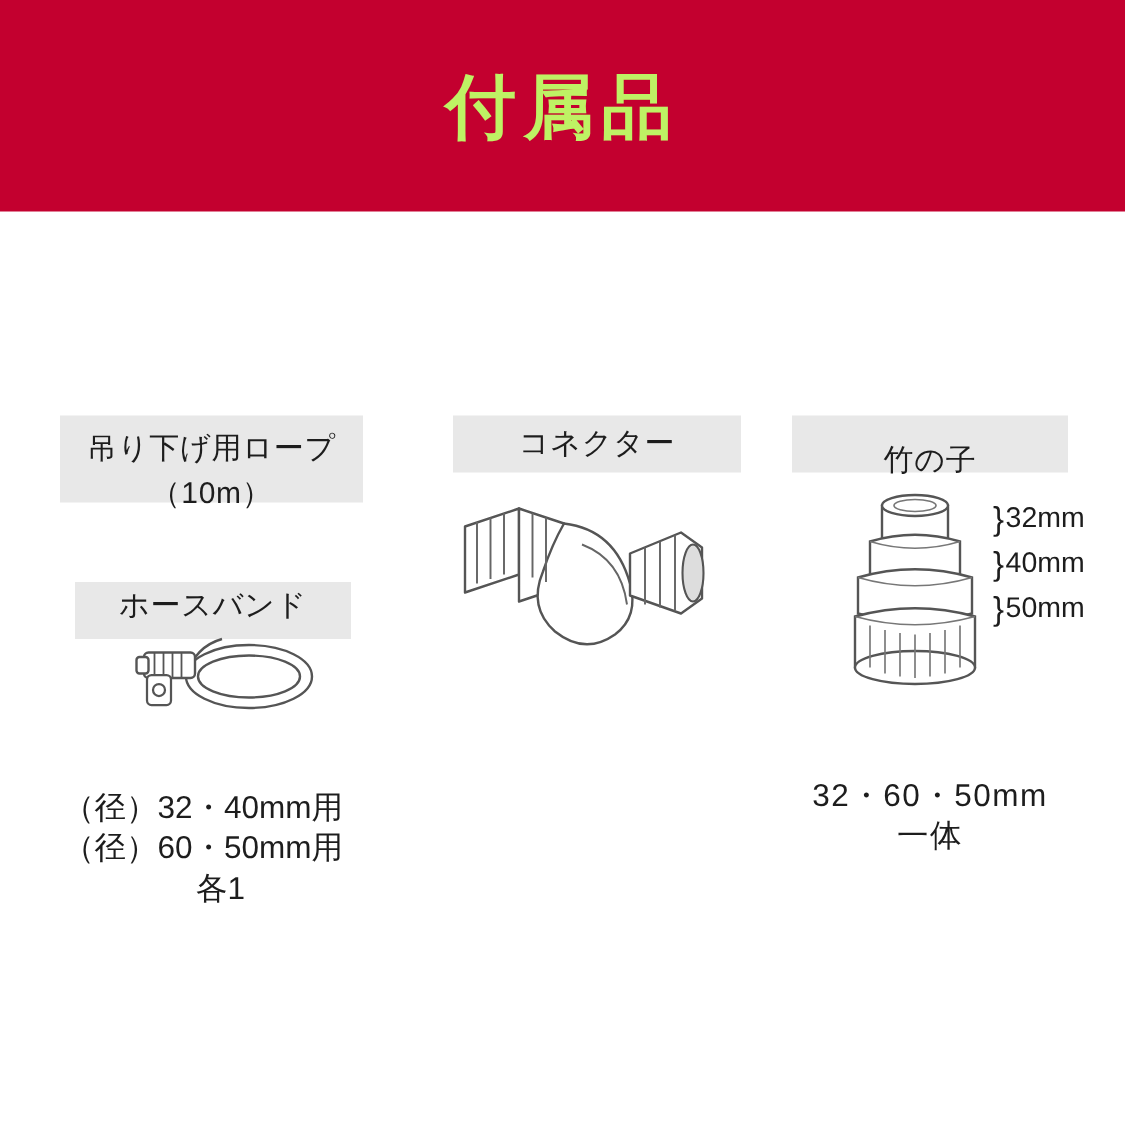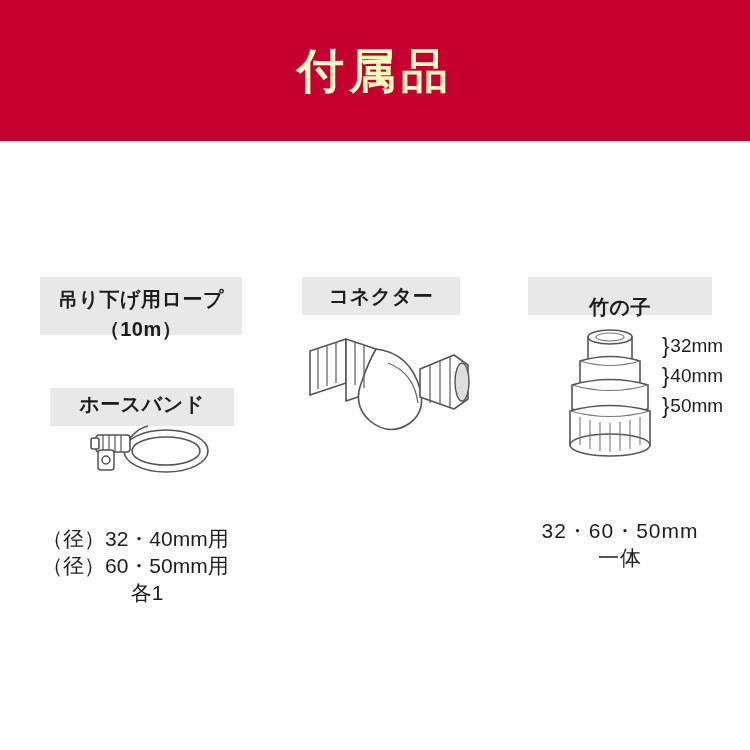--- a/index.html
+++ b/index.html
@@ -27,21 +27,21 @@
     left: 0;
     top: 0;
     width: 750px;
     height: 141px;
     background: #c3002f;
     display: flex;
     align-items: center;
     justify-content: center;
   }
   .header-title {
-    color: #fef9c3;
+    color: #bef264;
     font-size: 47px;
     font-weight: bold;
     letter-spacing: 5px;
     line-height: 1;
     text-align: center;
     white-space: nowrap;
   }
 
   
   .columns {
@@ -64,21 +64,21 @@
   .label-plate {
     background: #e8e8e8;
     color: #1d1d1d;
     font-size: 20px;
     line-height: 30px;
     text-align: center;
     padding: 7px 6px;
     box-sizing: border-box;
     letter-spacing: 0.5px;
   }
-  .label-plate .l2 { display: block; font-weight: bold; }
+  .label-plate .l2 { display: block; }
 
   .plate-rope {
     position: absolute;
     top: 136px;
     left: 0;
     width: 202px;
     height: 58px;
   }
   .plate-hose {
     position: absolute;
@@ -86,21 +86,21 @@
     left: 10px;
     width: 184px;
     height: 38px;
     line-height: 24px;
     padding: 4px 6px;
   }
   .plate-conn {
     position: absolute;
     top: 136px;
     left: 20px;
-    width: 158px;
+    width: 192px;
     height: 38px;
     line-height: 24px;
     padding: 7px 6px;
   }
   .plate-bamboo {
     position: absolute;
     top: 136px;
     left: 8px;
     width: 184px;
     height: 38px;

